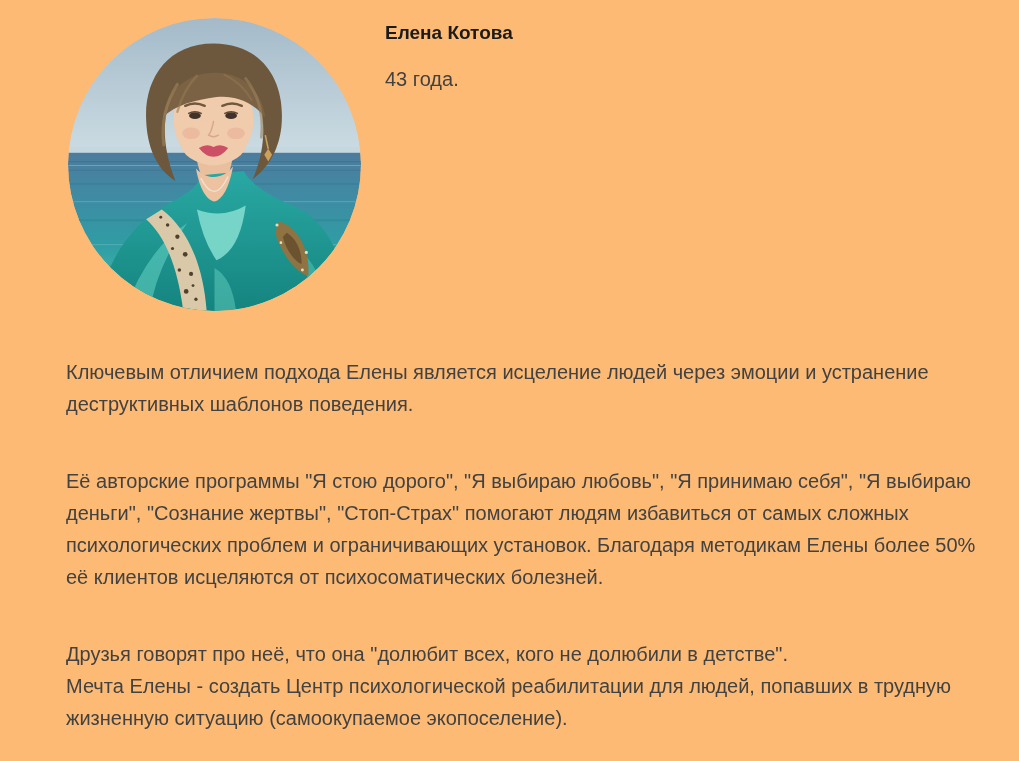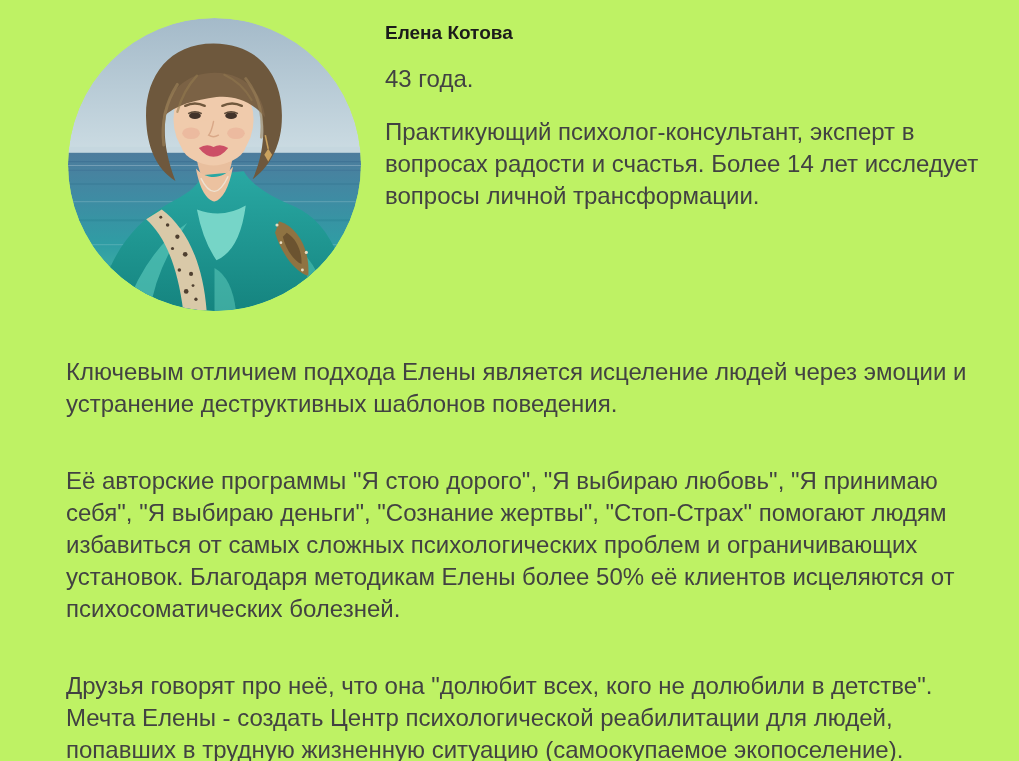--- a/index.html
+++ b/index.html
@@ -10,21 +10,21 @@
   body {
     font-family: "Liberation Sans", "DejaVu Sans", sans-serif;
     color: #424242;
   }
   .page {
     width: 1019px;
     height: 761px;
     box-sizing: border-box;
     padding: 18px 29px 10px 66px;
     overflow: hidden;
-    background: #bef264;
+    background: #fdba74;
   }
   .top-section {
     display: flex;
     gap: 24px;
     margin-bottom: 26px;
   }
   .photo-wrap {
     flex: 0 0 auto;
     width: 293px;
     height: 293px;
@@ -42,21 +42,21 @@
     padding-top: 1px;
   }
   .profile-name {
     font-size: 19px;
     line-height: 28px;
     font-weight: 700;
     color: #1b1b1b;
     margin: 0 0 16px;
   }
   p {
-    font-size: 24px;
+    font-size: 20px;
     line-height: 32px;
     color: #424242;
     margin: 0 0 15px;
     white-space: pre-line;
   }
   p.age-line {
     margin-bottom: 21px;
   }
   .info-col p:last-child {
     margin-bottom: 0;
@@ -190,21 +190,20 @@
             <path d="M202 120 L 205 134" stroke="#caa25e" stroke-width="1.6"></path>
             <path d="M205 134 L 209 140 L 205 147 L 201 140 Z" fill="#caa25e"></path>
           </g>
         </g>
       </svg>
     </div>
 
     <div class="info-col">
       <h1 class="profile-name">Елена Котова</h1>
       <p class="age-line">43 года.</p>
-      <p>Практикующий психолог-консультант, эксперт в вопросах радости и счастья. Более 14 лет исследует вопросы личной трансформации.</p>
     </div>
 
   </div>
 
   <div class="bio-section">
     <p>Ключевым отличием подхода Елены является исцеление людей через эмоции и устранение деструктивных шаблонов поведения.</p>
     <p>Её авторские программы "Я стою дорого", "Я выбираю любовь", "Я принимаю себя", "Я выбираю деньги", "Сознание жертвы", "Стоп-Страх" помогают людям избавиться от самых сложных психологических проблем и ограничивающих установок. Благодаря методикам Елены более 50% её клиентов исцеляются от психосоматических болезней.</p>
     <p>Друзья говорят про неё, что она "долюбит всех, кого не долюбили в детстве".
 Мечта Елены - создать Центр психологической реабилитации для людей, попавших в трудную жизненную ситуацию (самоокупаемое экопоселение).</p>
   </div>

